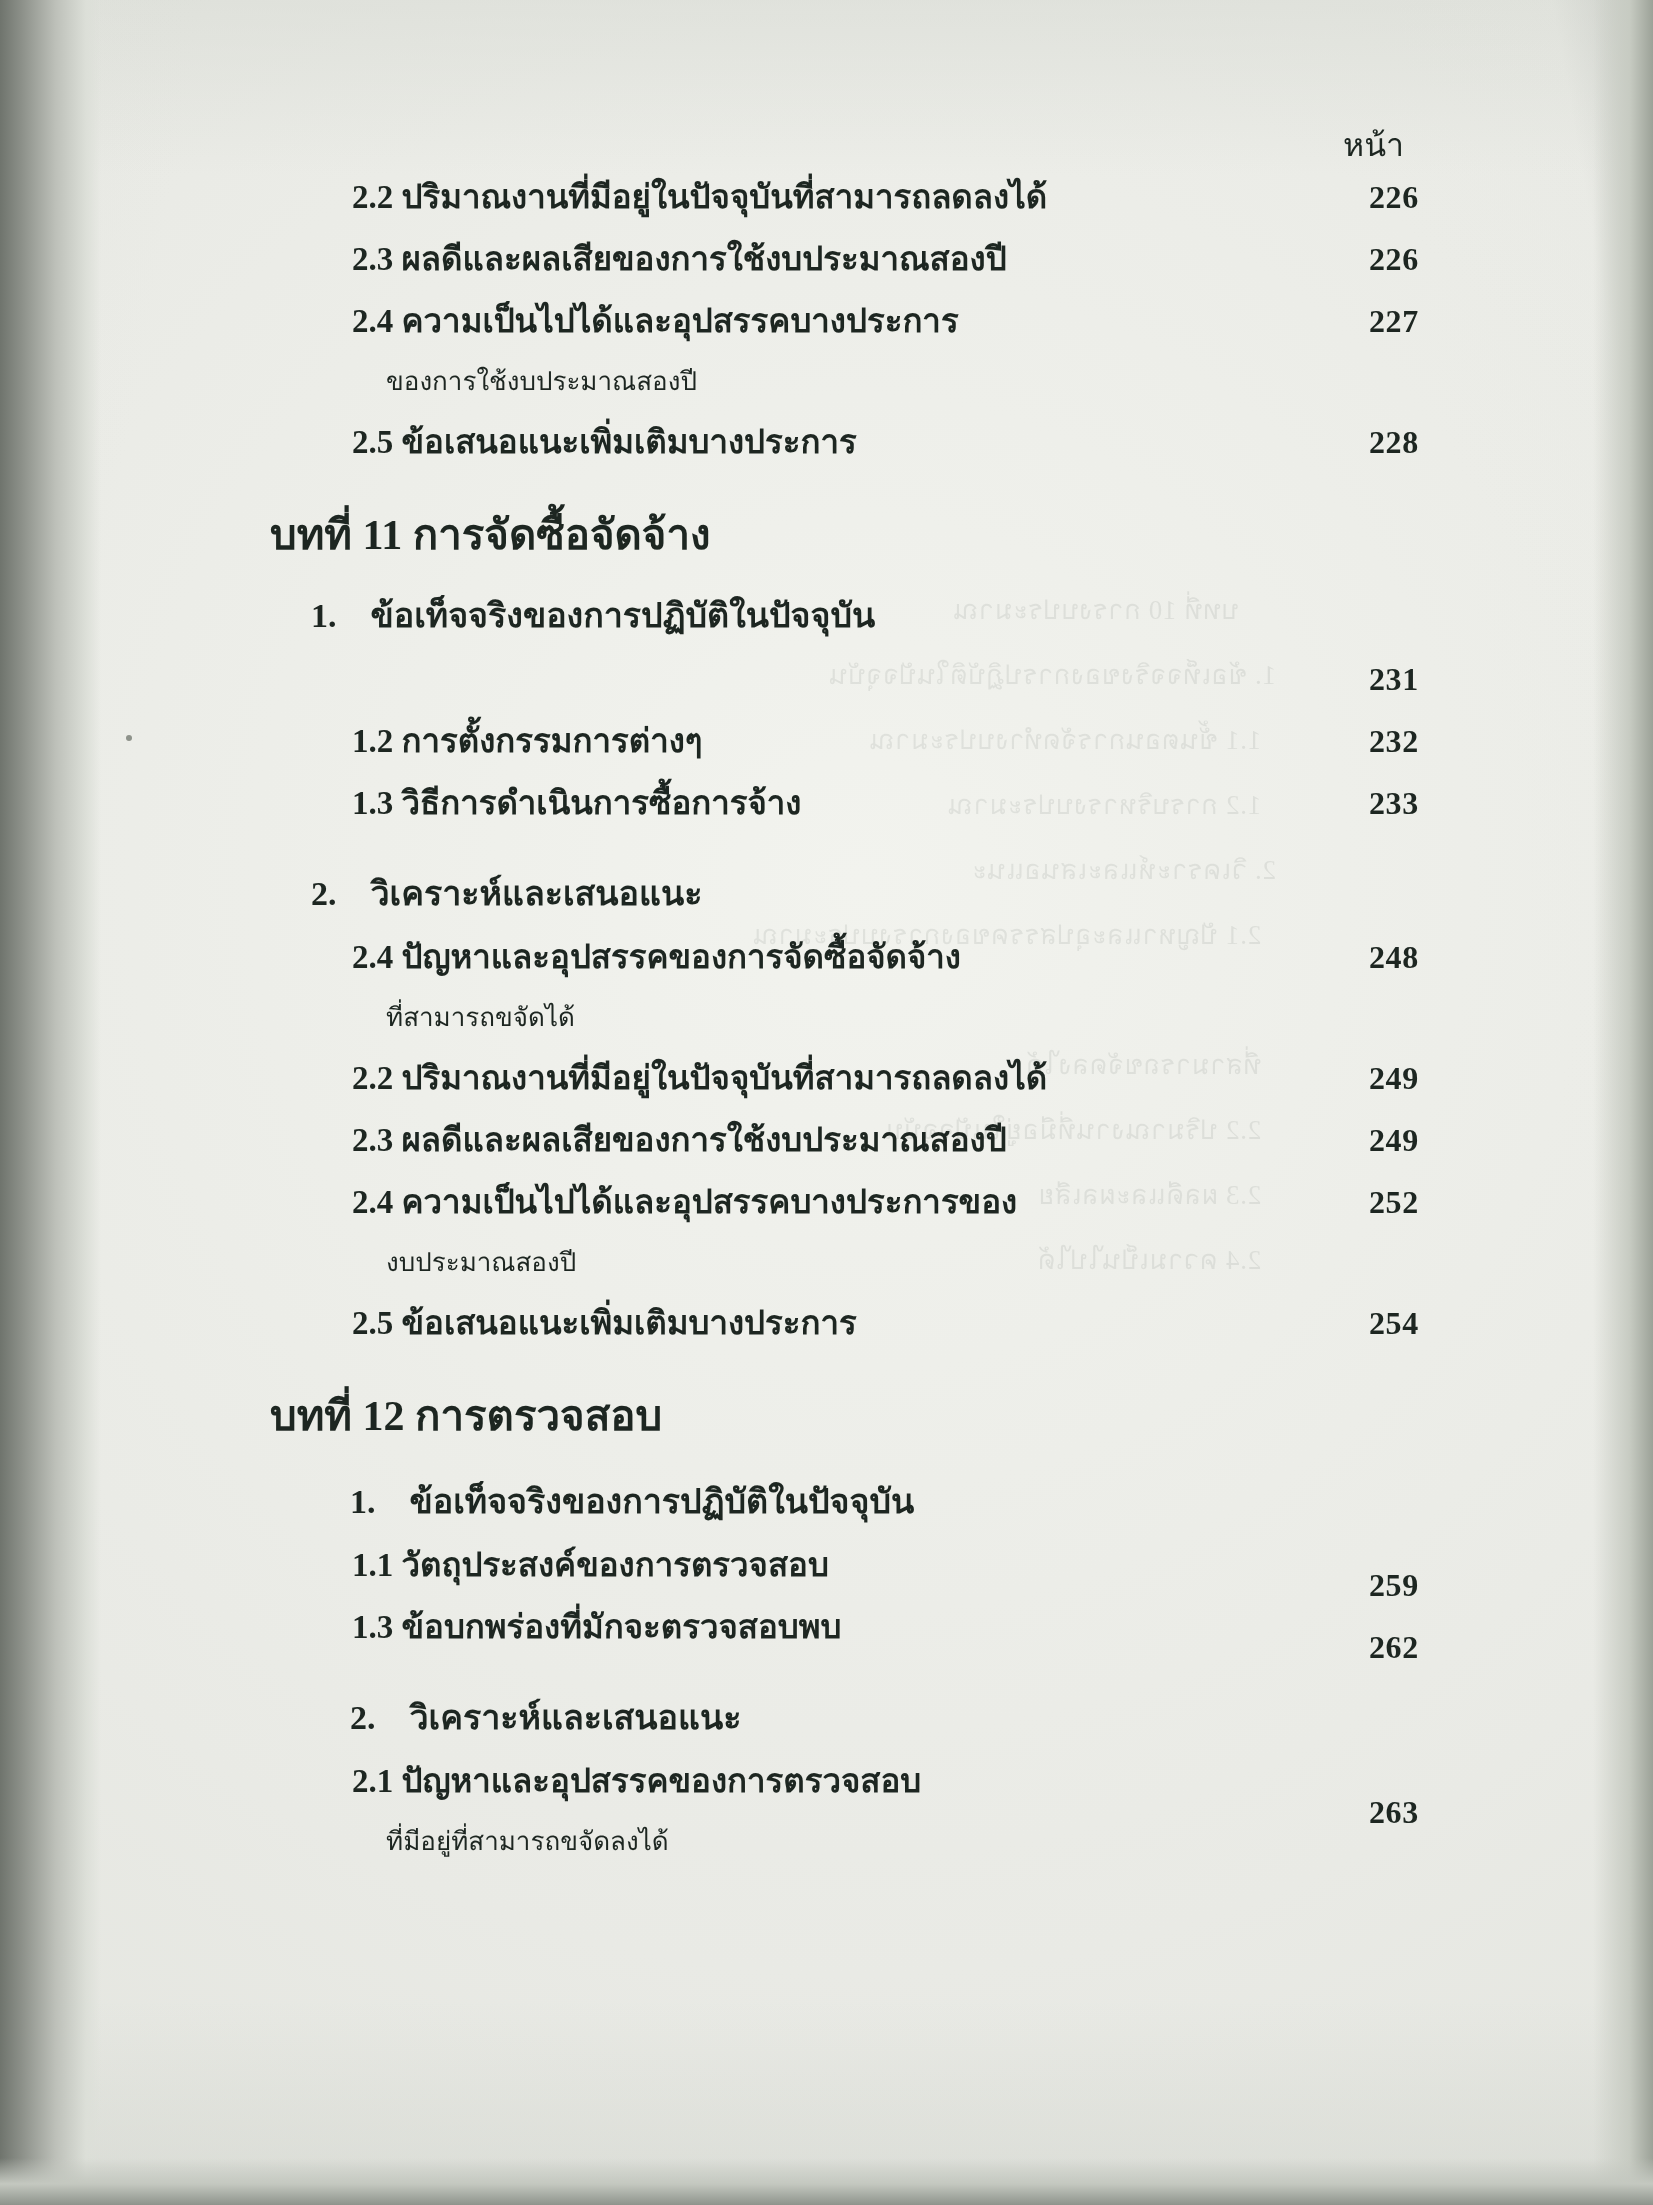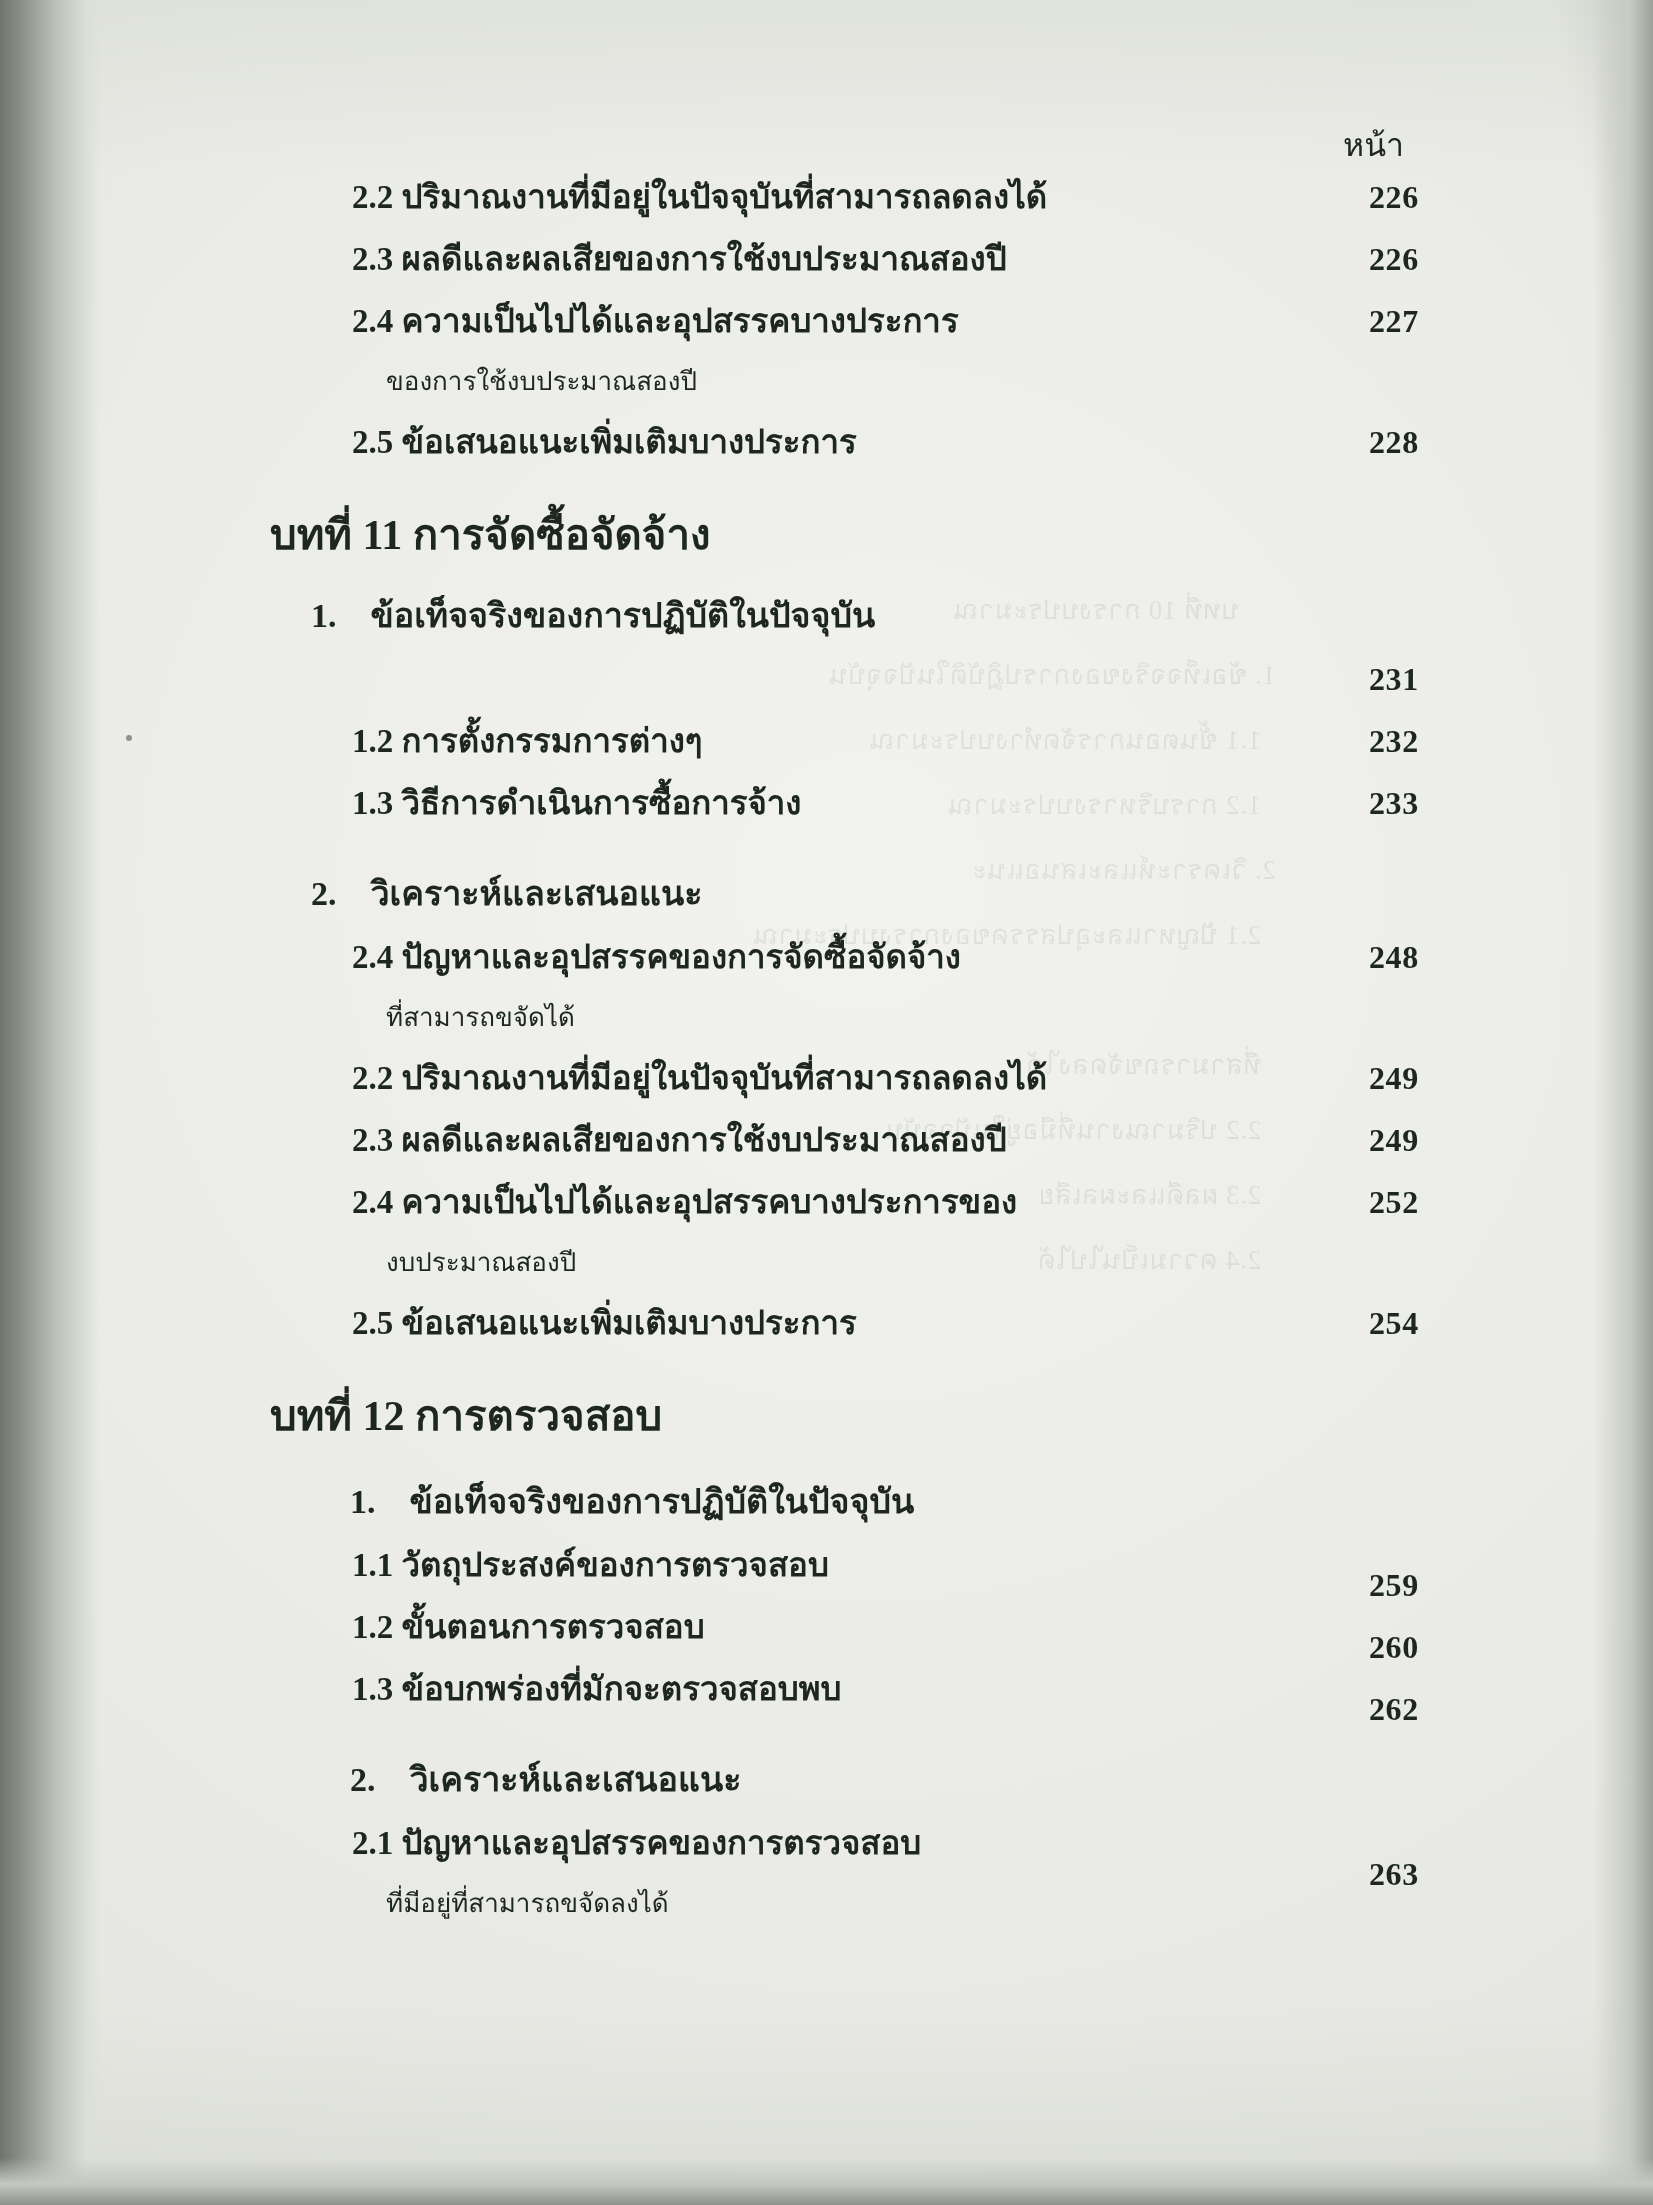--- a/index.html
+++ b/index.html
@@ -279,24 +279,20 @@
           <span>1.</span>
           &nbsp;&nbsp;
           <span>ข้อเท็จจริงของการปฏิบัติในปัจจุบัน</span>
         </div>
 
         <div class="row ind-item">
           <span class="txt">1.1 วัตถุประสงค์ของการตรวจสอบ</span>
           <span class="num" style="top:20px;">259</span>
         </div>
         <div class="row ind-item">
-          <span class="txt">1.2 ขั้นตอนการตรวจสอบ</span>
-          <span class="num" style="top:20px;">260</span>
-        </div>
-        <div class="row ind-item">
           <span class="txt">1.3 ข้อบกพร่องที่มักจะตรวจสอบพบ</span>
           <span class="num" style="top:20px;text-align:right;">262</span>
         </div>
 
         <div class="sp-40"></div>
 
         <div class="section ind-sec-n">
           <span>2.</span>
           &nbsp;&nbsp;
           <span>วิเคราะห์และเสนอแนะ</span>

